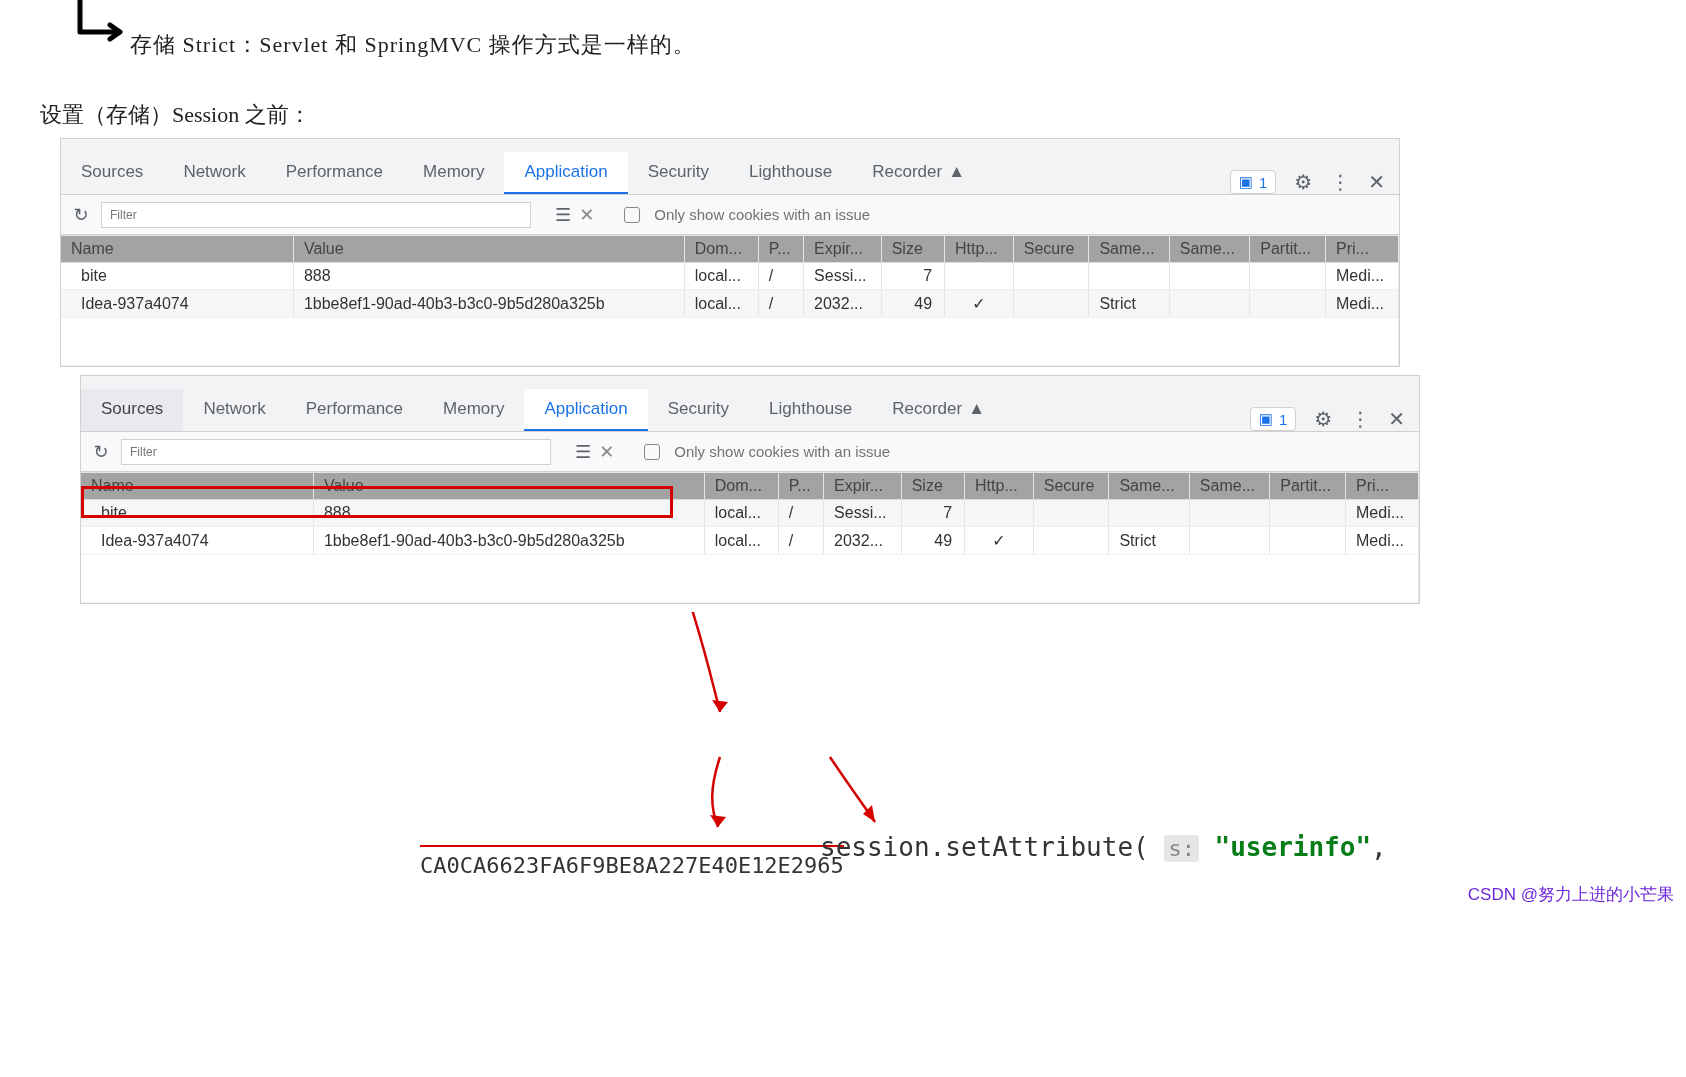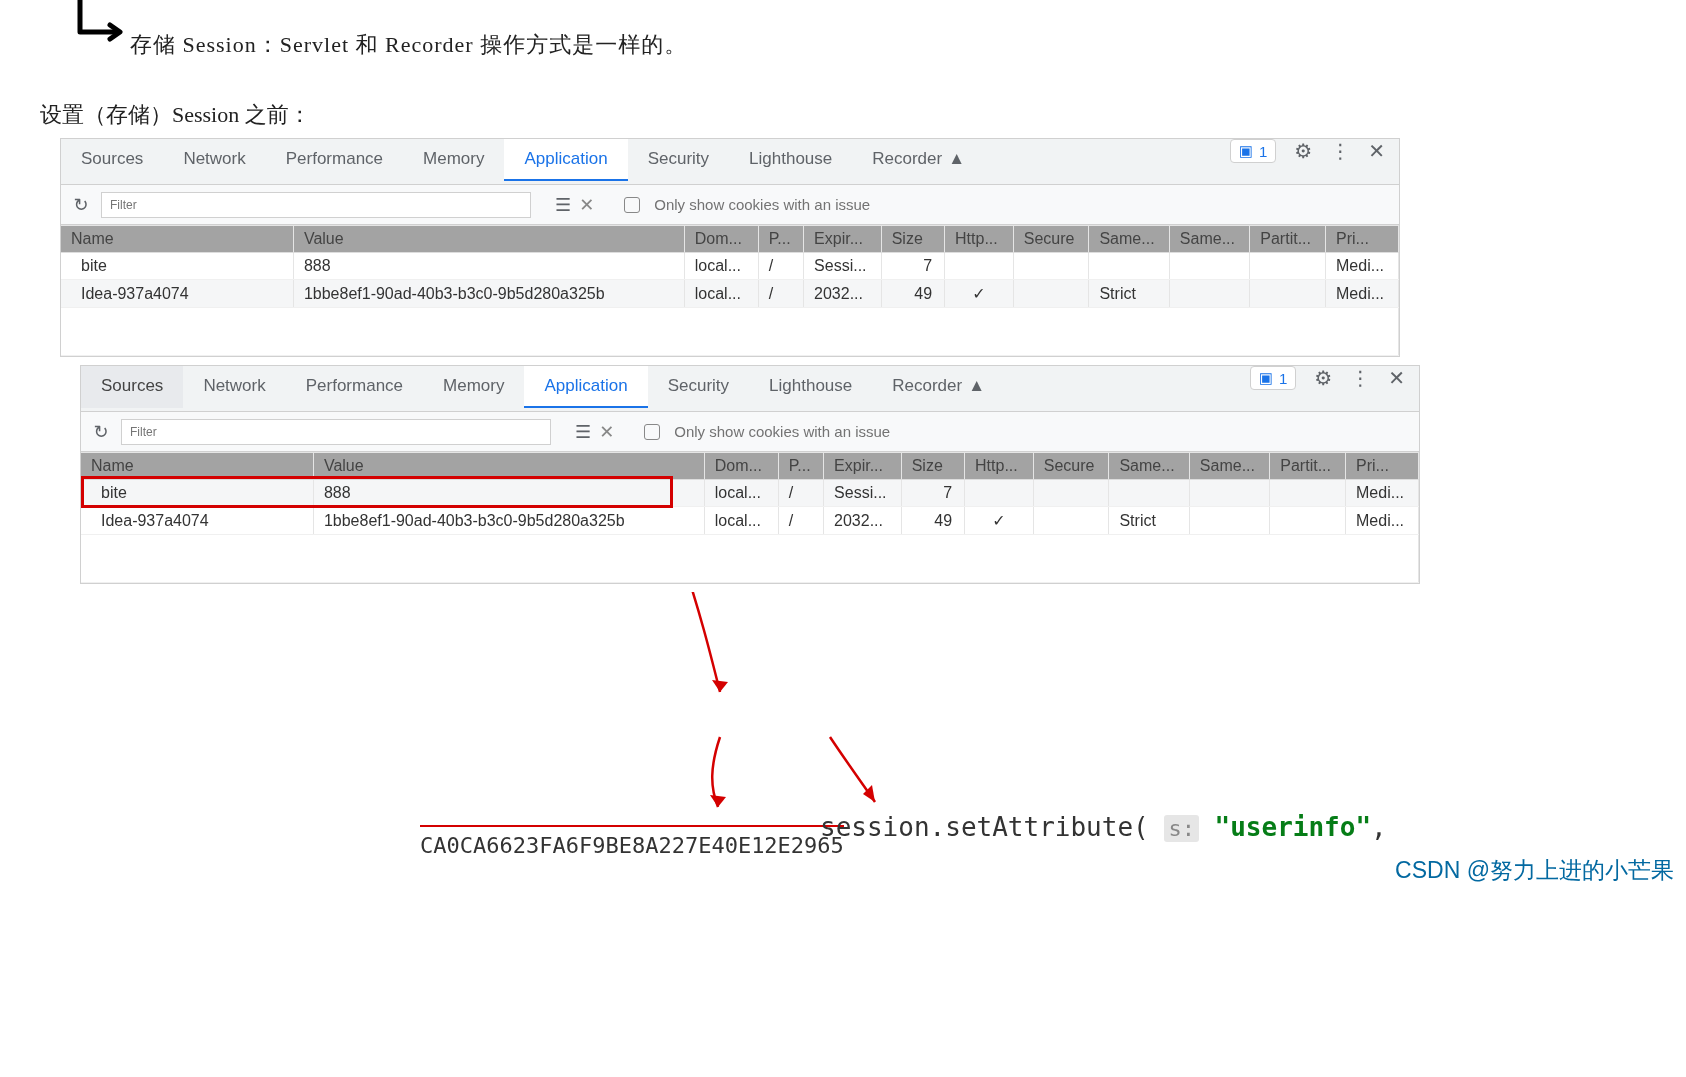--- a/index.html
+++ b/index.html
@@ -14,22 +14,22 @@
 
   .devtools {
     border: 1px solid #d0d0d0;
     width: 1340px;
     margin: 8px 20px;
   }
   .tabs-row {
     background: #f1f3f4;
     border-bottom: 1px solid #d0d0d0;
     display: flex;
-    align-items: flex-start;
-    height: 46px;
+    align-items: flex-end;
+    height: 56px;
   }
   .tabs-row .tab {
     height: 42px; display: flex; align-items: center;
     padding: 0 20px;
     color: #5f6368;
     font-size: 17px;
     border-bottom: 2px solid transparent;
     cursor: pointer;
   }
   .tabs-row .tab.active { color: #1a73e8; border-bottom-color: #1a73e8; background: #fff; }
@@ -89,36 +89,36 @@
   .red-text { color:#d40000; font-family: Consolas, monospace; font-size: 24px; position:absolute; }
   .under { border-bottom: 2px solid #d40000; padding-bottom:1px; }
 
   .hash-text { color:#333; font-family: Consolas, monospace; font-size: 22px; position:absolute; border-top:2px solid #d40000; padding-top:6px; }
 
   .code-line { position:absolute; font-family: Consolas, monospace; font-size: 26px; }
   .code-line .meth { color:#333; }
   .code-line .hint { background:#e6e6e6; color:#888; padding:1px 4px; border-radius:3px; font-size:22px; }
   .code-line .str  { color:#067d17; font-weight:bold; }
 
-  .watermark { position:absolute; right:12px; bottom:6px; color:#0369a1; font-size:23px; }
+  .watermark { position:absolute; right:12px; bottom:6px; color:#6d28d9; font-size:17px; }
   .overlay { position:relative; }
   .overlay-inner { position:absolute; left:0; top:0; width:1686px; height:450px; pointer-events:none; }
 </style>
 </head>
 <body>
 <div class="page">
 
 <div class="note-row">
   <div class="arrow-glyph">
     <svg width="60" height="60">
       <path d="M10 2 L10 40 L48 40"></path>
       <path d="M40 33 L50 40 L40 47"></path>
     </svg>
   </div>
-  <div class="note-text">存储 Session：Servlet 和 Recorder 操作方式是一样的。</div>
+  <div class="note-text">存储 Strict：Servlet 和 SpringMVC 操作方式是一样的。</div>
 </div>
 
 <div class="section-title">设置（存储）Session 之前：</div>
 
 <div class="devtools" style="margin-left:60px;">
   <div class="tabs-row">
     <div class="tab">Sources</div>
     <div class="tab">Network</div>
     <div class="tab">Performance</div>
     <div class="tab">Memory</div>

